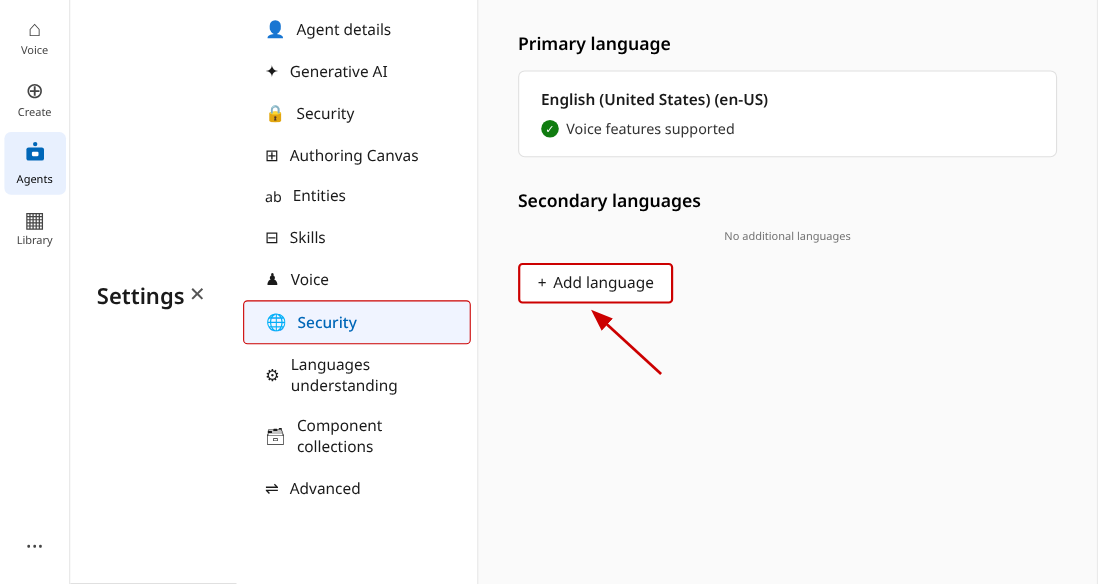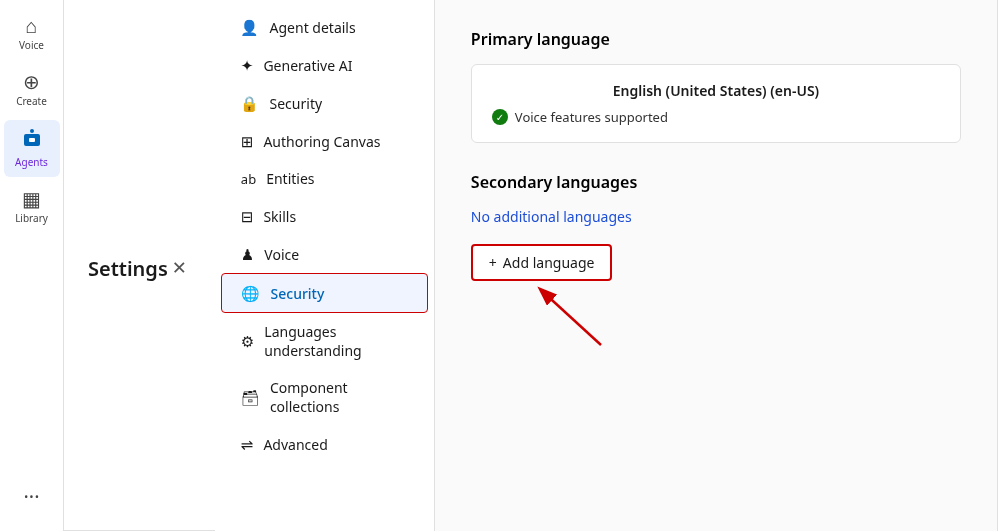--- a/index.html
+++ b/index.html
@@ -21,21 +21,21 @@
       display: flex;
       flex-direction: column;
       align-items: center;
       gap: 2px;
       padding: 8px 6px;
       border-radius: 6px;
       cursor: pointer;
       width: 56px;
       color: #444;
     }
-    .nav-item.active { background: #e8f0fe; color: #6d28d9; }
+    .nav-item.active { background: #e8f0fe; color: #000000; }
     .nav-item .nav-icon { font-size: 20px; line-height: 1; }
     .nav-item .nav-label { font-size: 10px; text-align: center; }
     .nav-item-dots { margin-top: auto; margin-bottom: 16px; }
 
     
     .settings-panel {
       flex: 1;
       background: #fff;
       display: flex;
       flex-direction: row;
@@ -114,21 +114,20 @@
     }
 
     
     .language-card {
       background: #fff;
       border: 1px solid #e0e0e0;
       border-radius: 6px;
       padding: 16px 20px;
       margin-bottom: 28px;
       max-width: 620px;
-      text-align: center;
     }
     .language-name {
       font-size: 14px;
       font-weight: 600;
       color: #1a1a1a;
       margin-bottom: 8px;
     }
     .voice-supported {
       display: flex;
       align-items: center;
@@ -144,23 +143,24 @@
       display: flex;
       align-items: center;
       justify-content: center;
       color: #fff;
       font-size: 10px;
       flex-shrink: 0;
     }
 
     
     .no-languages {
-      font-size: 14px;
-      color: #1d4ed8;
+      font-size: 10px;
+      color: #737373;
       margin-bottom: 14px;
+      text-align: center;
     }
 
     .add-language-btn {
       display: inline-flex;
       align-items: center;
       gap: 6px;
       padding: 7px 16px;
       border: 2px solid #c00;
       border-radius: 4px;
       background: #fff;

